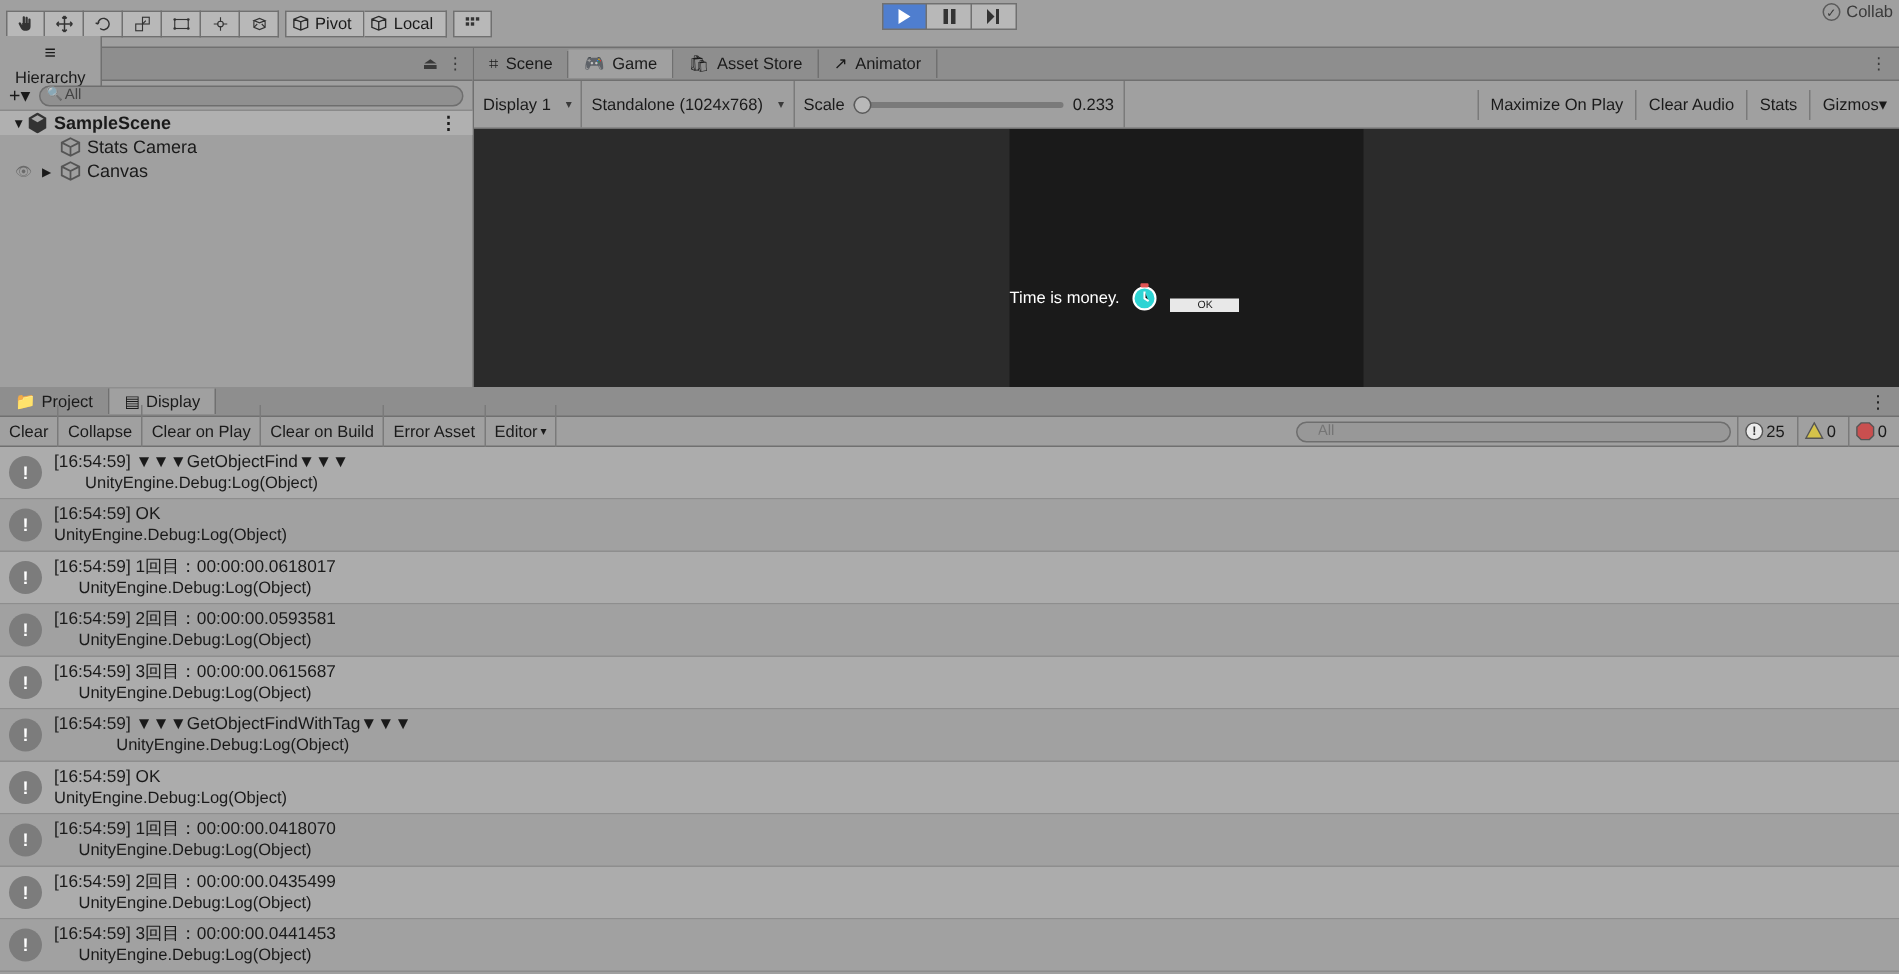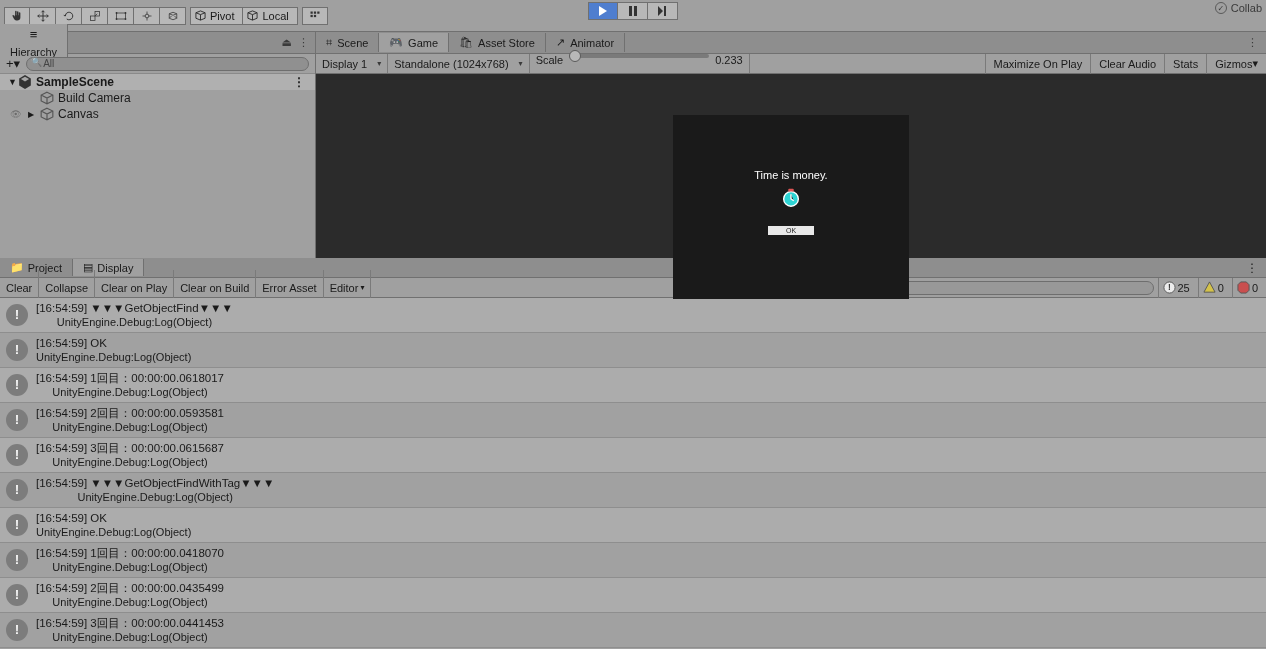--- a/index.html
+++ b/index.html
@@ -40,31 +40,31 @@
   .tree-row .arrow { width: 10px; font-size: 9px; }
   .tree-row .icon { width: 14px; height: 14px; margin-right: 4px; display: flex; align-items: center; justify-content: center; }
   .child { padding-left: 40px; }
   .scene-dots { margin-left: auto; padding-right: 10px; font-weight: bold; }
 
   
   .scene-panel { flex: 1; display: flex; flex-direction: column; position: relative;}
   .scene-tabs { display: flex; background: #8e8e8e; border-bottom: 1px solid #707070; height: 22px; align-items: center; }
   .scene-tab { padding: 3px 10px; font-size: 11px; display: flex; align-items: center; gap: 5px; border-right: 1px solid #707070; background: #8e8e8e; cursor: pointer; }
   .scene-tab.active { background: #a0a0a0; }
-  .scene-toolbar { display: flex; align-items: center; background: #a0a0a0; border-bottom: 1px solid #707070; height: 20px; font-size: 11px; gap: 0; }
+  .scene-toolbar { display: flex; align-items: center; background: #a0a0a0; border-bottom: 1px solid #707070; height: 32px; font-size: 11px; gap: 0; }
   .scene-toolbar .dd { padding: 0 20px 0 6px; border-right: 1px solid #7a7a7a; height: 100%; display: flex; align-items: center; position: relative; cursor: pointer; }
   .scene-toolbar .dd::after { content: "▾"; position: absolute; right: 6px; font-size: 8px; color: #3a3a3a; }
-  .scale-group { display: flex; gap: 6px; padding: 0 6px; border-right: 1px solid #7a7a7a; height: 100%; }
+  .scale-group { display: flex; align-items: center; gap: 6px; padding: 0 6px; border-right: 1px solid #7a7a7a; height: 100%; }
   .slider { width: 140px; height: 4px; background: #7a7a7a; border-radius: 2px; position: relative; }
   .slider .knob { position: absolute; left: 0; top: -4px; width: 12px; height: 12px; background: #b8b8b8; border: 1px solid #5a5a5a; border-radius: 50%; }
   .scene-toolbar-right { margin-left: auto; display: flex; }
   .scene-toolbar-right .opt { padding: 0 8px; border-left: 1px solid #7a7a7a; height: 20px; display: flex; align-items: center; cursor: pointer; font-size: 11px; }
 
   .game-view { flex: 1; background: #2b2b2b; display: flex; justify-content: center; position: relative; }
-  .game-frame { width: 236px; height: 100%; background: #1a1a1a; display: flex; flex-direction: column; align-items: center; padding-top: 54px; gap: 6px; margin-top: 41px; }
+  .game-frame { width: 236px; height: 100%; background: #1a1a1a; display: flex; flex-direction: row; align-items: center; padding-top: 54px; gap: 6px; }
   .game-text { color: #fff; font-size: 11px; }
   .clock-icon svg { width: 22px; height: 22px; }
   .ok-btn { background: #e8e8e8; font-size: 7px; padding: 1px 18px; margin-top: 8px;}
 
   
   .lower { height: 401px; display: flex; flex-direction: column; }
   .lower-tabs { display: flex; background: #8e8e8e; border-bottom: 1px solid #707070; height: 20px; align-items: center; }
   .lower-tab { padding: 2px 10px; font-size: 11px; display: flex; align-items: center; gap: 4px; cursor: pointer; border-right: 1px solid #707070; }
   .lower-tab.active { background: #a0a0a0; }
   .console-bar { display: flex; align-items: center; height: 20px; border-bottom: 1px solid #707070; font-size: 11px; background: #a0a0a0; }
@@ -216,21 +216,21 @@
           </span>
         <span>SampleScene</span>
         <span class="scene-dots">⋮</span>
       </div>
       <div class="tree-row child">
         <span class="icon">
             <svg viewBox="0 0 12 12">
               <path fill="none" stroke="#555" d="M6 1l5 2.5v5L6 11 1 8.5v-5zM1 3.5L6 6l5-2.5M6 6v5"></path>
             </svg>
           </span>
-        <span>Build Camera</span>
+        <span>Stats Camera</span>
       </div>
       <div class="tree-row child" style="position:relative">
         <span style="position:absolute; left:10px; font-size:9px; color:#6a6a6a">👁</span>
         <span style="position:absolute; left:28px; font-size:8px;">▶</span>
         <span class="icon">
             <svg viewBox="0 0 12 12">
               <path fill="none" stroke="#555" d="M6 1l5 2.5v5L6 11 1 8.5v-5zM1 3.5L6 6l5-2.5M6 6v5"></path>
             </svg>
           </span>
         <span>Canvas</span>

